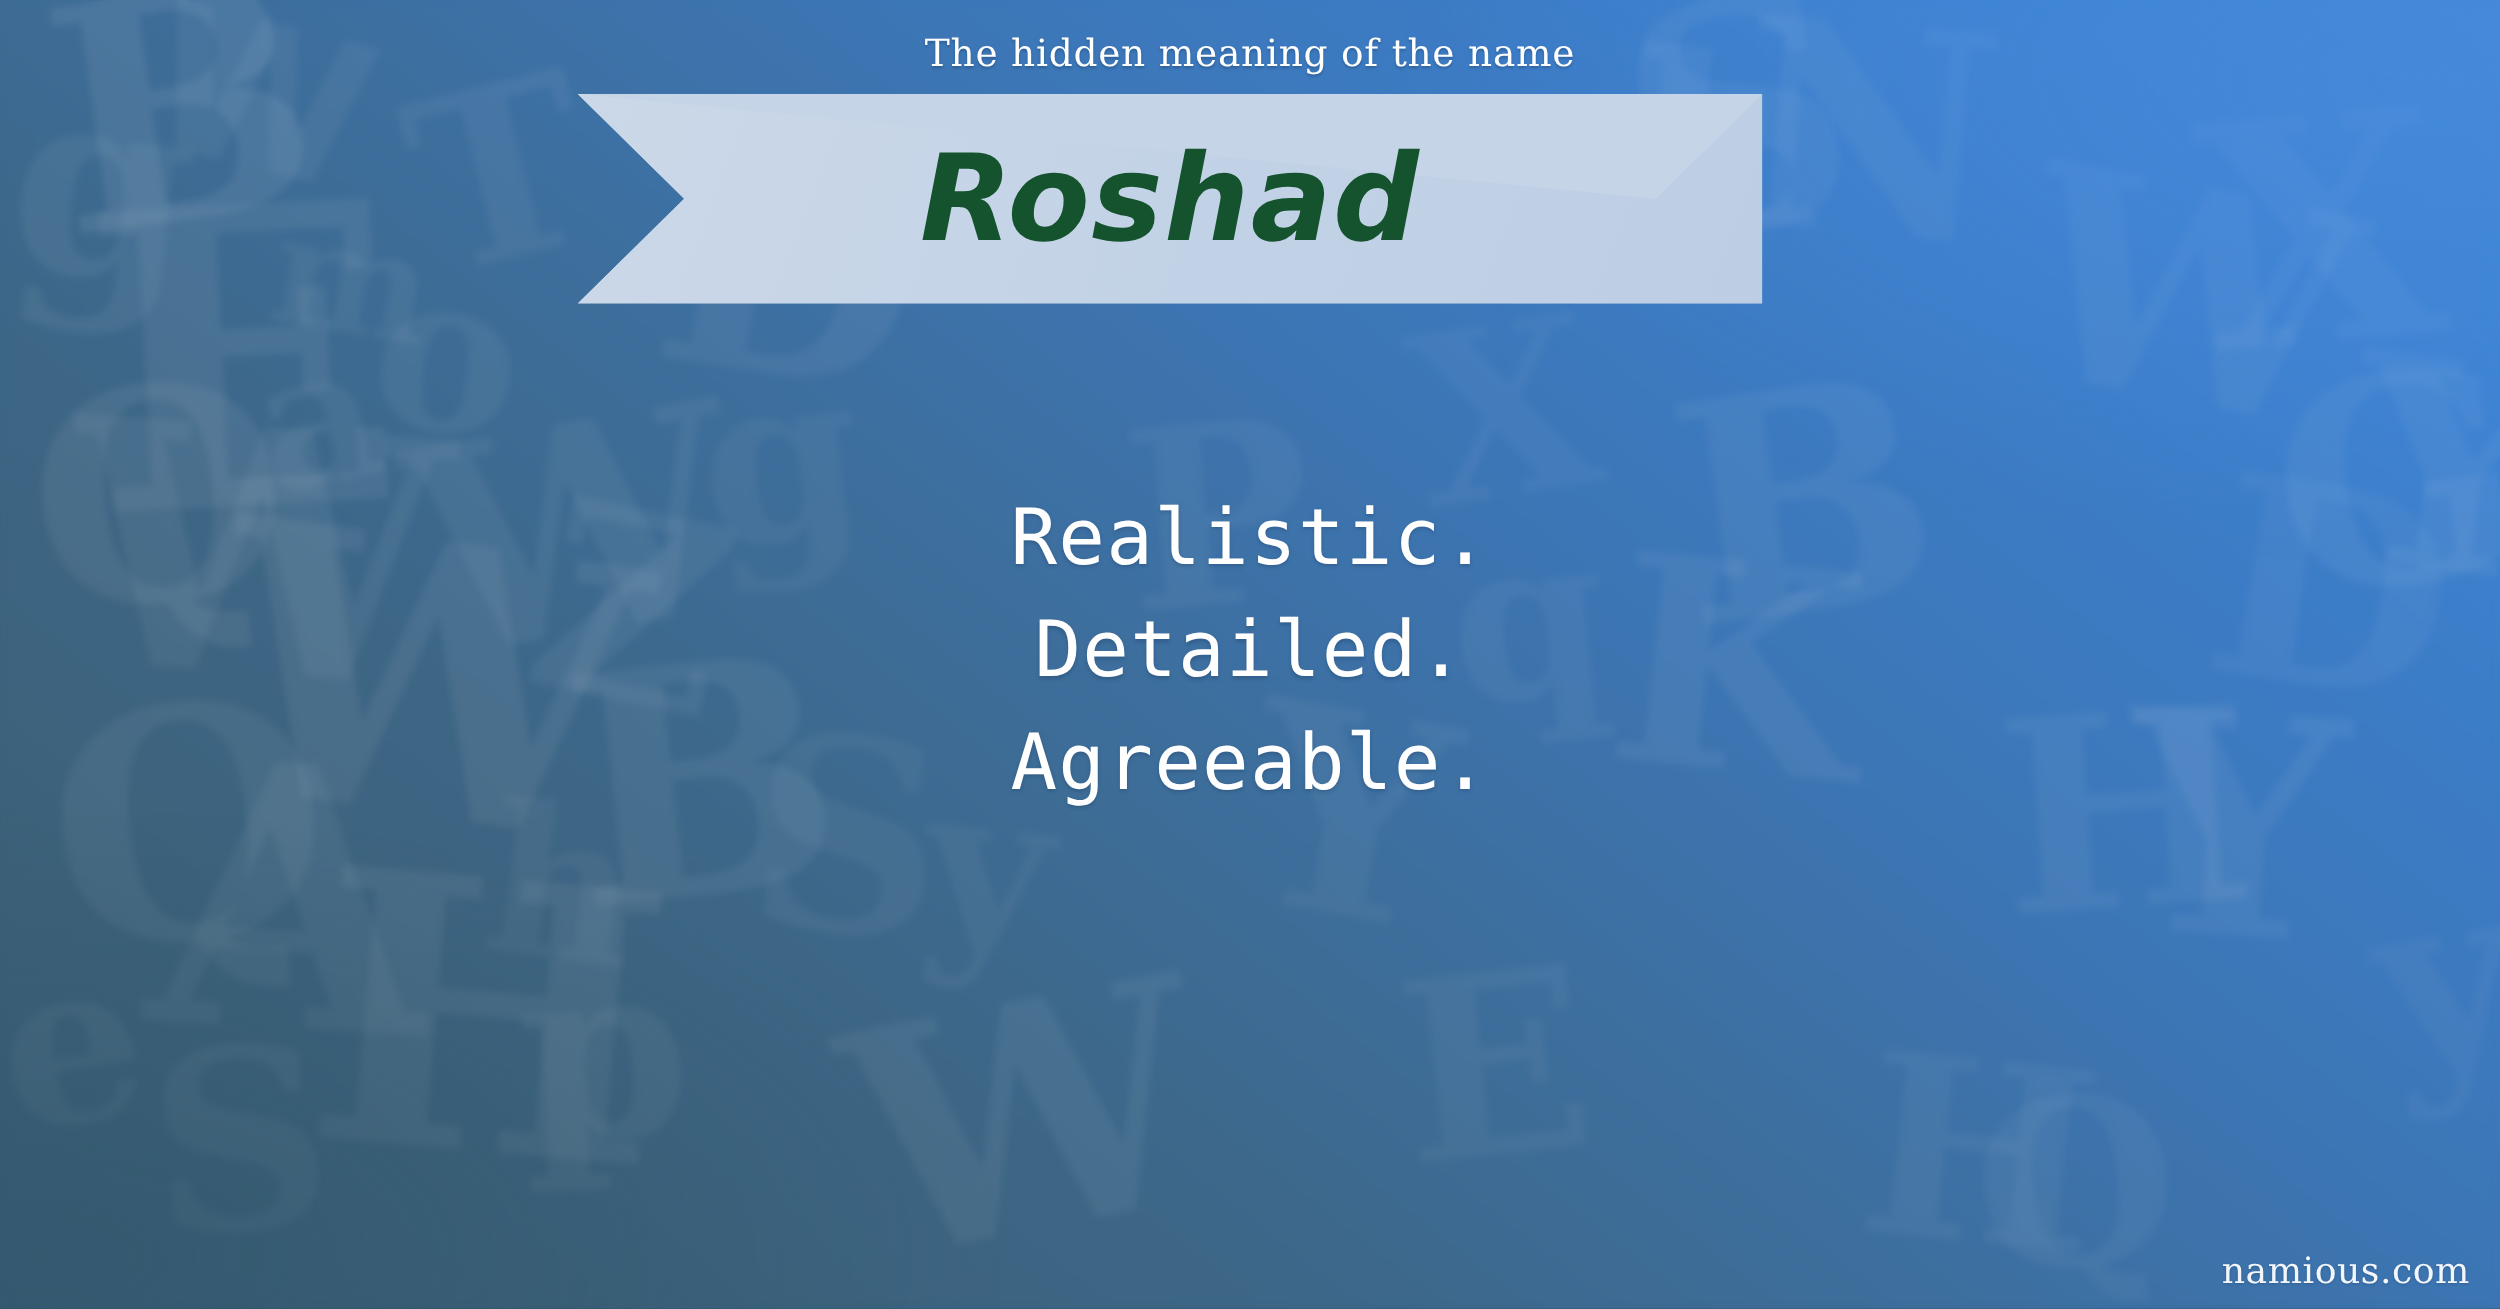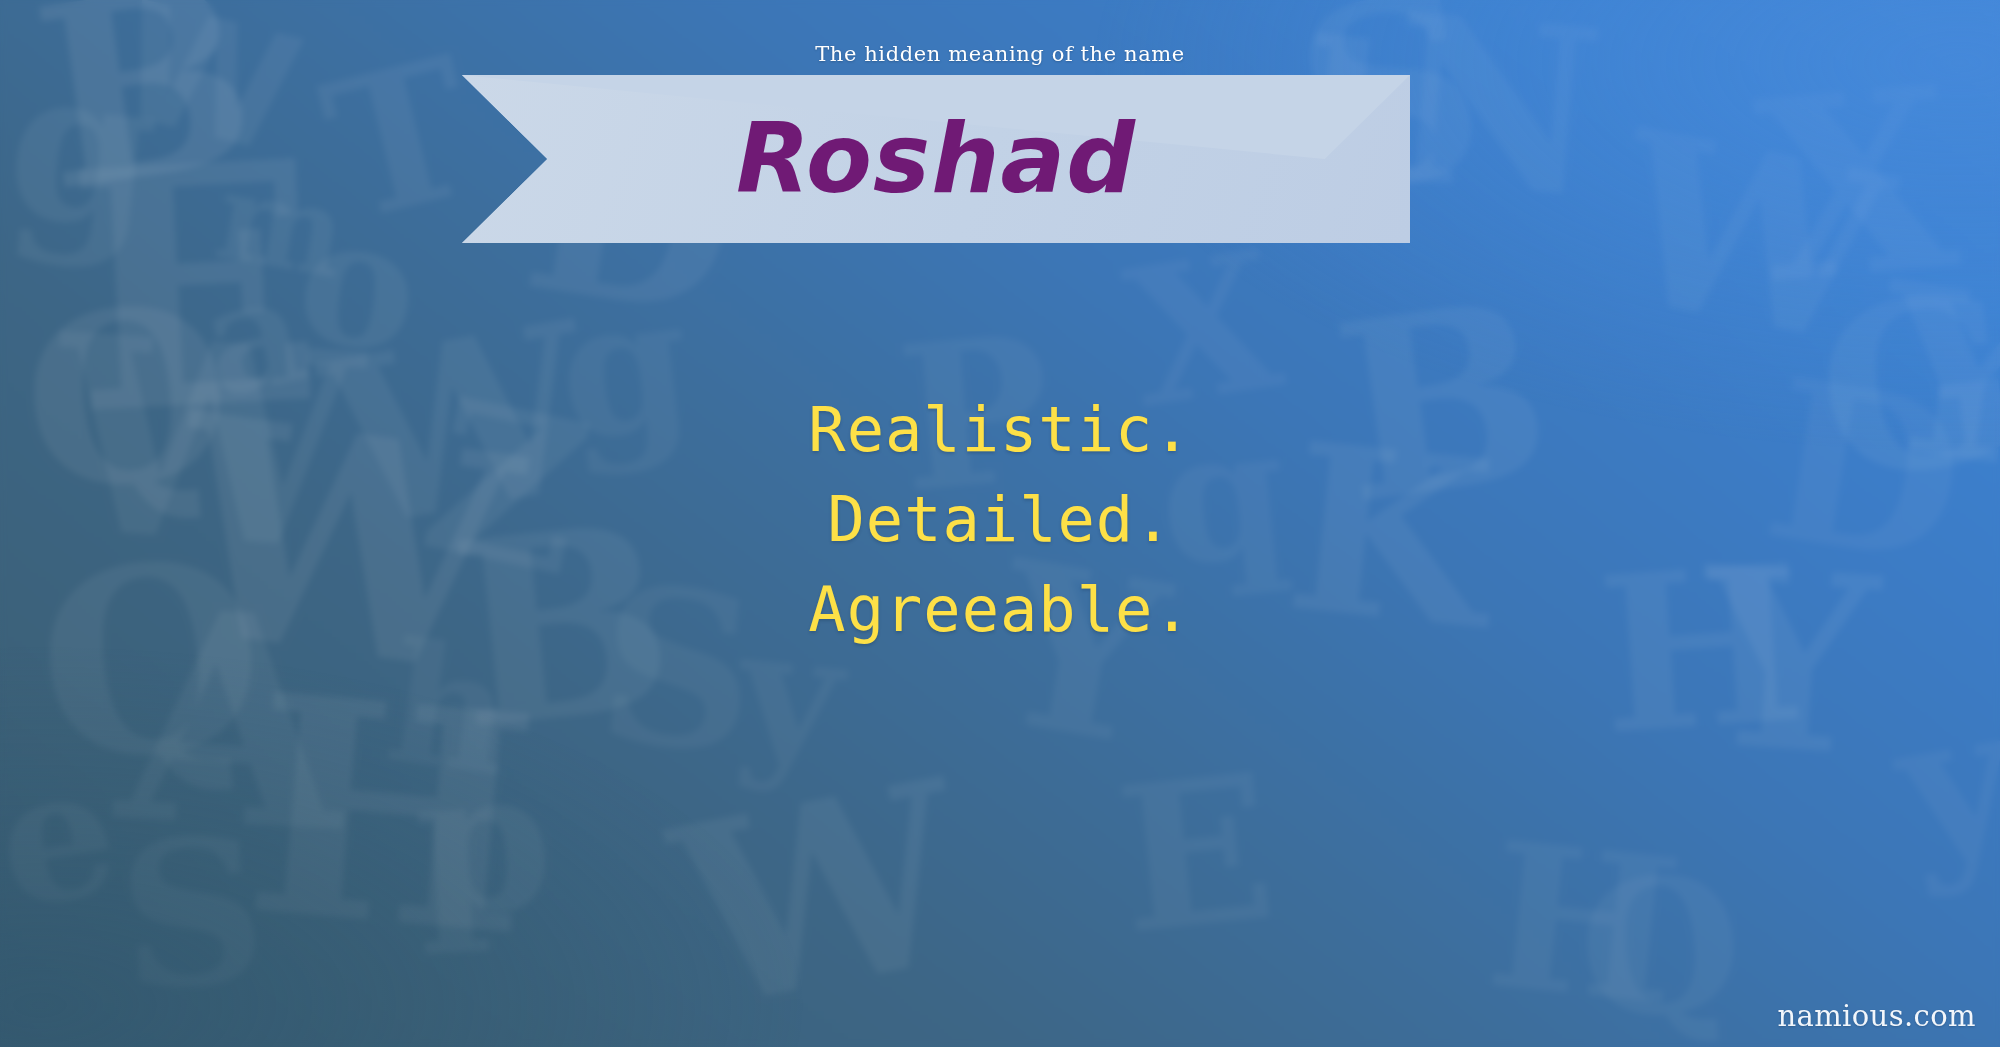--- a/index.html
+++ b/index.html
@@ -61,27 +61,27 @@
     position: absolute;
     inset: 0;
     backdrop-filter: blur(3px);
     -webkit-backdrop-filter: blur(3px);
     pointer-events: none;
   }
 
   
   .header {
     position: absolute;
-    top: 42px;
+    top: 26px;
     left: 0;
     width: 100%;
     text-align: center;
     color: #ffffff;
     font-family: "DejaVu Serif", serif;
-    font-size: 21px;
+    font-size: 30px;
     letter-spacing: 0.6px;
     text-shadow: 0 1px 2px rgba(20,50,80,0.35);
     z-index: 6;
   }
 
   
   .ribbon {
     position: absolute;
     left: 462px;
     top: 75px;
@@ -104,35 +104,35 @@
     left: 0;
     right: 0;
     top: 50%;
     transform: translateY(-50%);
     text-align: center;
     font-family: "DejaVu Sans", sans-serif;
     font-style: italic;
     font-weight: 700;
     font-size: 96px;
     letter-spacing: 1px;
-    color: #701a75;
+    color: #14532d;
     z-index: 2;
   }
 
   
   .meanings {
     position: absolute;
     top: 385px;
     left: 0;
     width: 100%;
     text-align: center;
     z-index: 4;
   }
   .meaning-line {
-    color: #fde047;
+    color: #ffffff;
     font-family: "DejaVu Sans Mono", monospace;
     font-size: 62px;
     line-height: 90px;
     letter-spacing: 1px;
     text-shadow: 0 2px 3px rgba(25,55,90,0.30);
   }
 
   
   .watermark {
     position: absolute;

